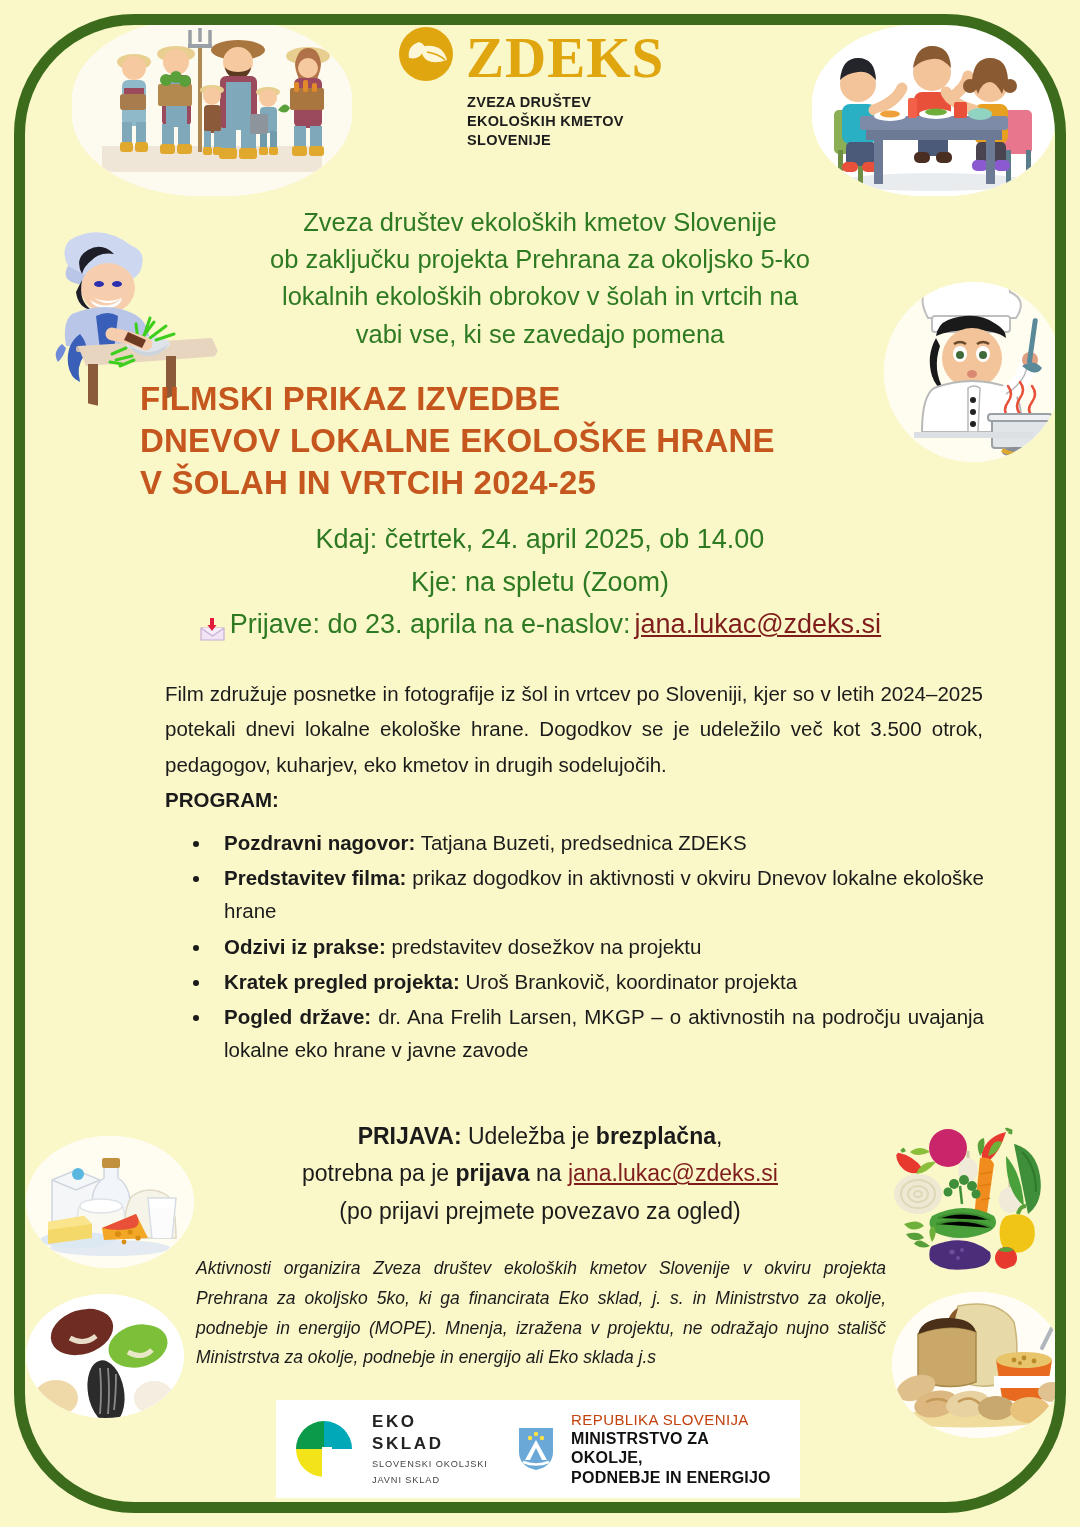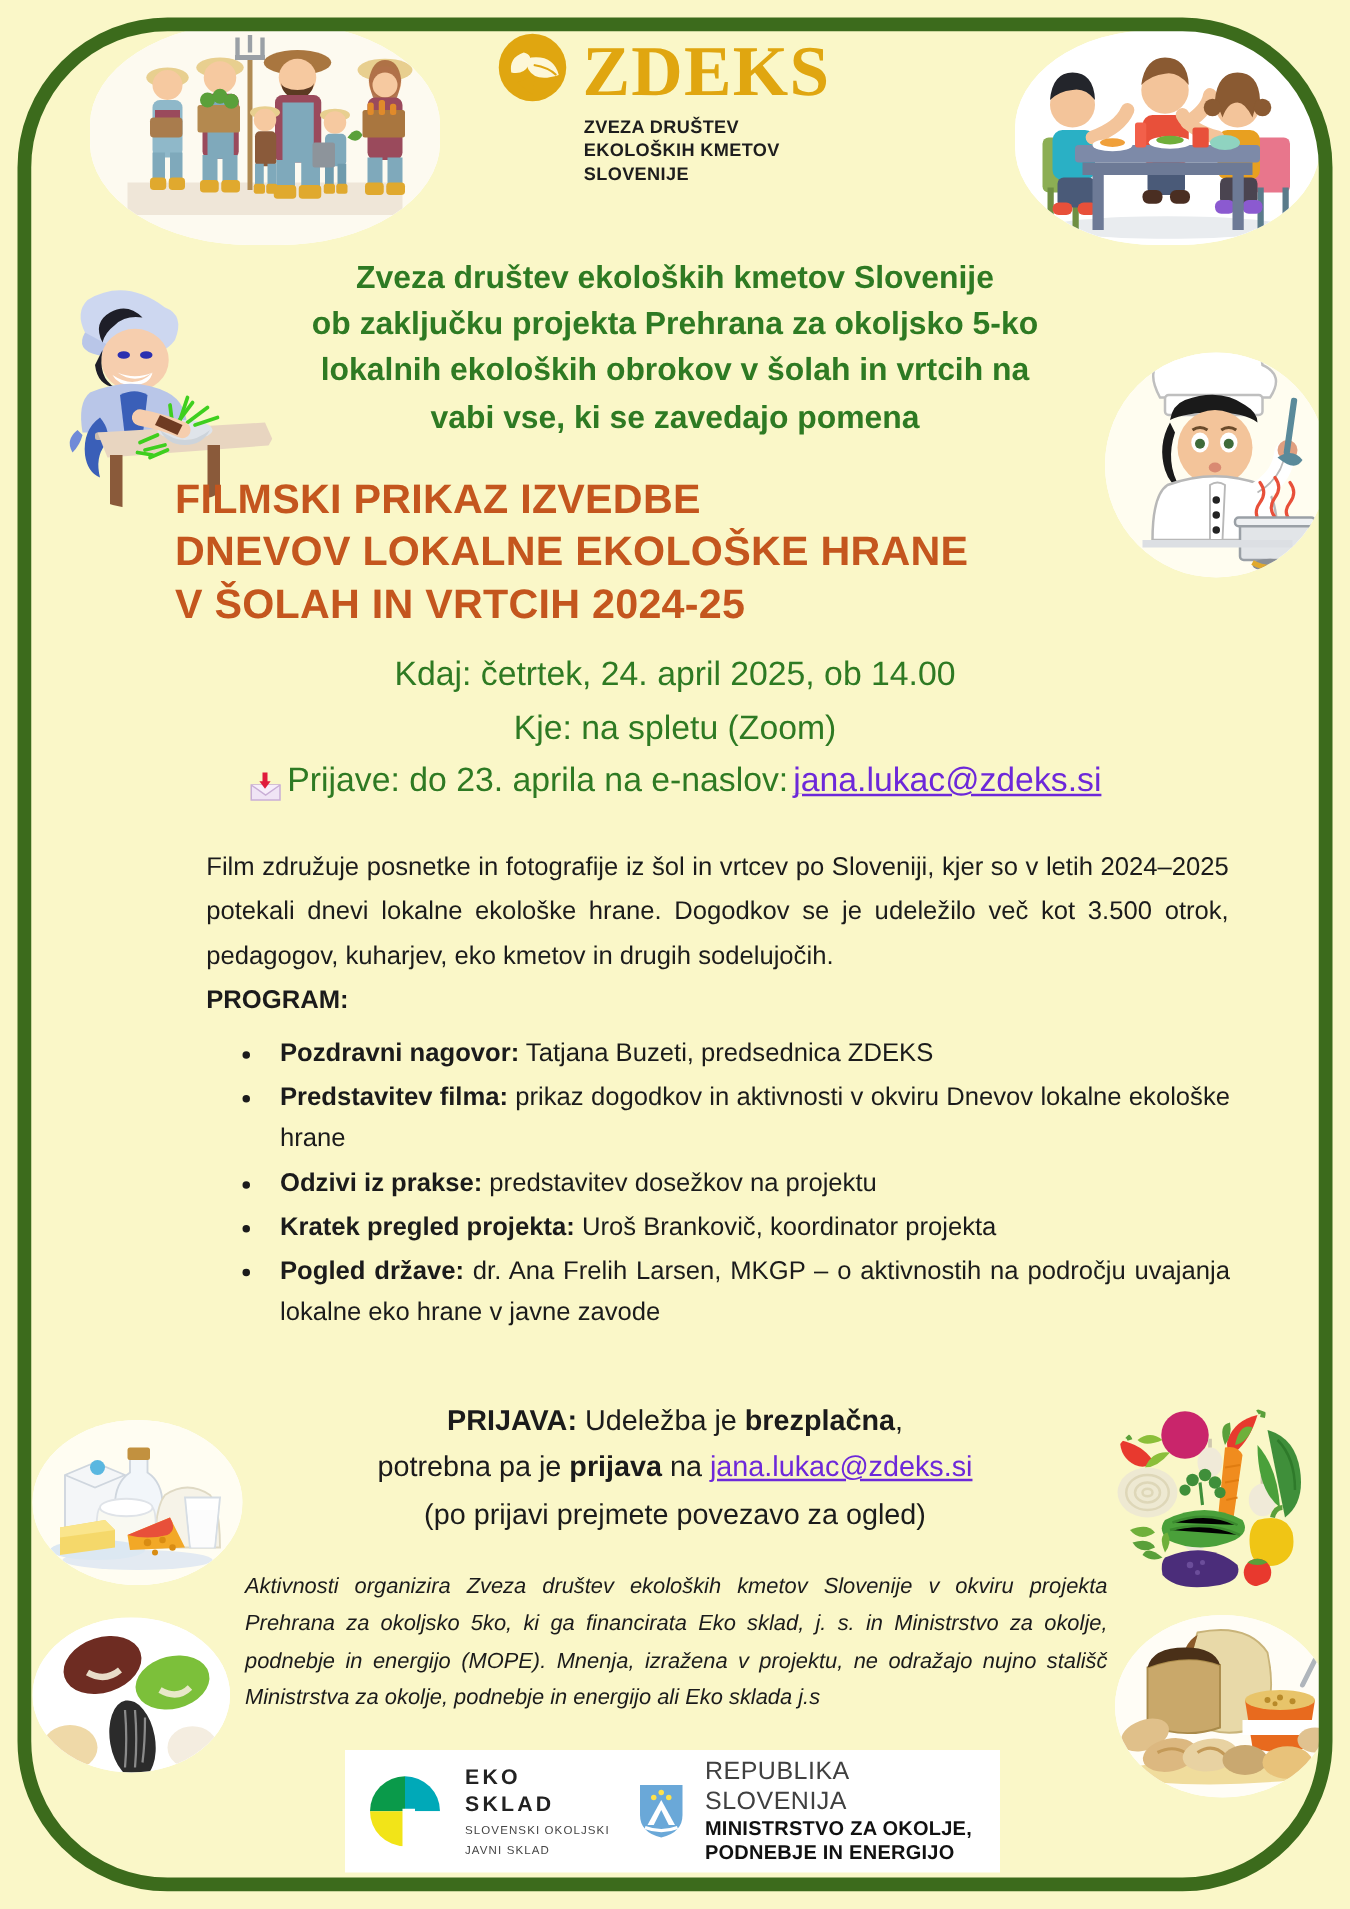--- a/index.html
+++ b/index.html
@@ -92,21 +92,21 @@
   }
 
   
   .intro {
     position: absolute;
     left: 140px; top: 204px;
     width: 800px;
     text-align: center;
     color: #2e7a23;
     font-size: 25.5px;
-    font-weight: bold;
+    font-weight: normal;
     line-height: 1.46;
   }
 
   
   .title {
     position: absolute;
     left: 140px; top: 378px;
     width: 800px;
     color: #c4561e;
     font-size: 33px;
@@ -127,21 +127,21 @@
   }
   .details .row { display: block; }
   .mail-row {
     display: flex;
     align-items: center;
     justify-content: center;
     gap: 4px;
   }
   .tray-icon { width: 27px; height: 25px; flex: none; }
   a.maillink {
-    color: #6d28d9;
+    color: #7f1d1d;
     text-decoration: underline;
   }
 
   
   .desc {
     position: absolute;
     left: 165px; top: 676px;
     width: 818px;
     color: #1b1b1b;
     font-size: 20.5px;
@@ -211,21 +211,21 @@
   .eko-mark { width: 64px; height: 64px; flex: none; }
   .eko-text { line-height: 1.25; }
   .eko-title {
     font-size: 17px; font-weight: bold; letter-spacing: 2.6px; color: #222;
   }
   .eko-sub {
     font-size: 9.2px; letter-spacing: .9px; color: #444; margin-top: 5px;
   }
   .shield { width: 38px; height: 46px; flex: none; margin-left: 6px; }
   .rs-text { line-height: 1.22; }
-  .rs-line1 { font-size: 20px; color: #404040; letter-spacing: .4px; }
+  .rs-line1 { font-size: 15px; color: #c2410c; letter-spacing: .4px; }
   .rs-line2 { font-size: 16px; font-weight: bold; color: #111; letter-spacing: .2px; }
 </style>
 </head>
 <body>
 
 <div class="poster">
 
   <div class="ill" id="ill-farmers">
     <svg viewBox="0 0 280 178">
       <rect width="280" height="178" fill="#fdfaf0"></rect>

